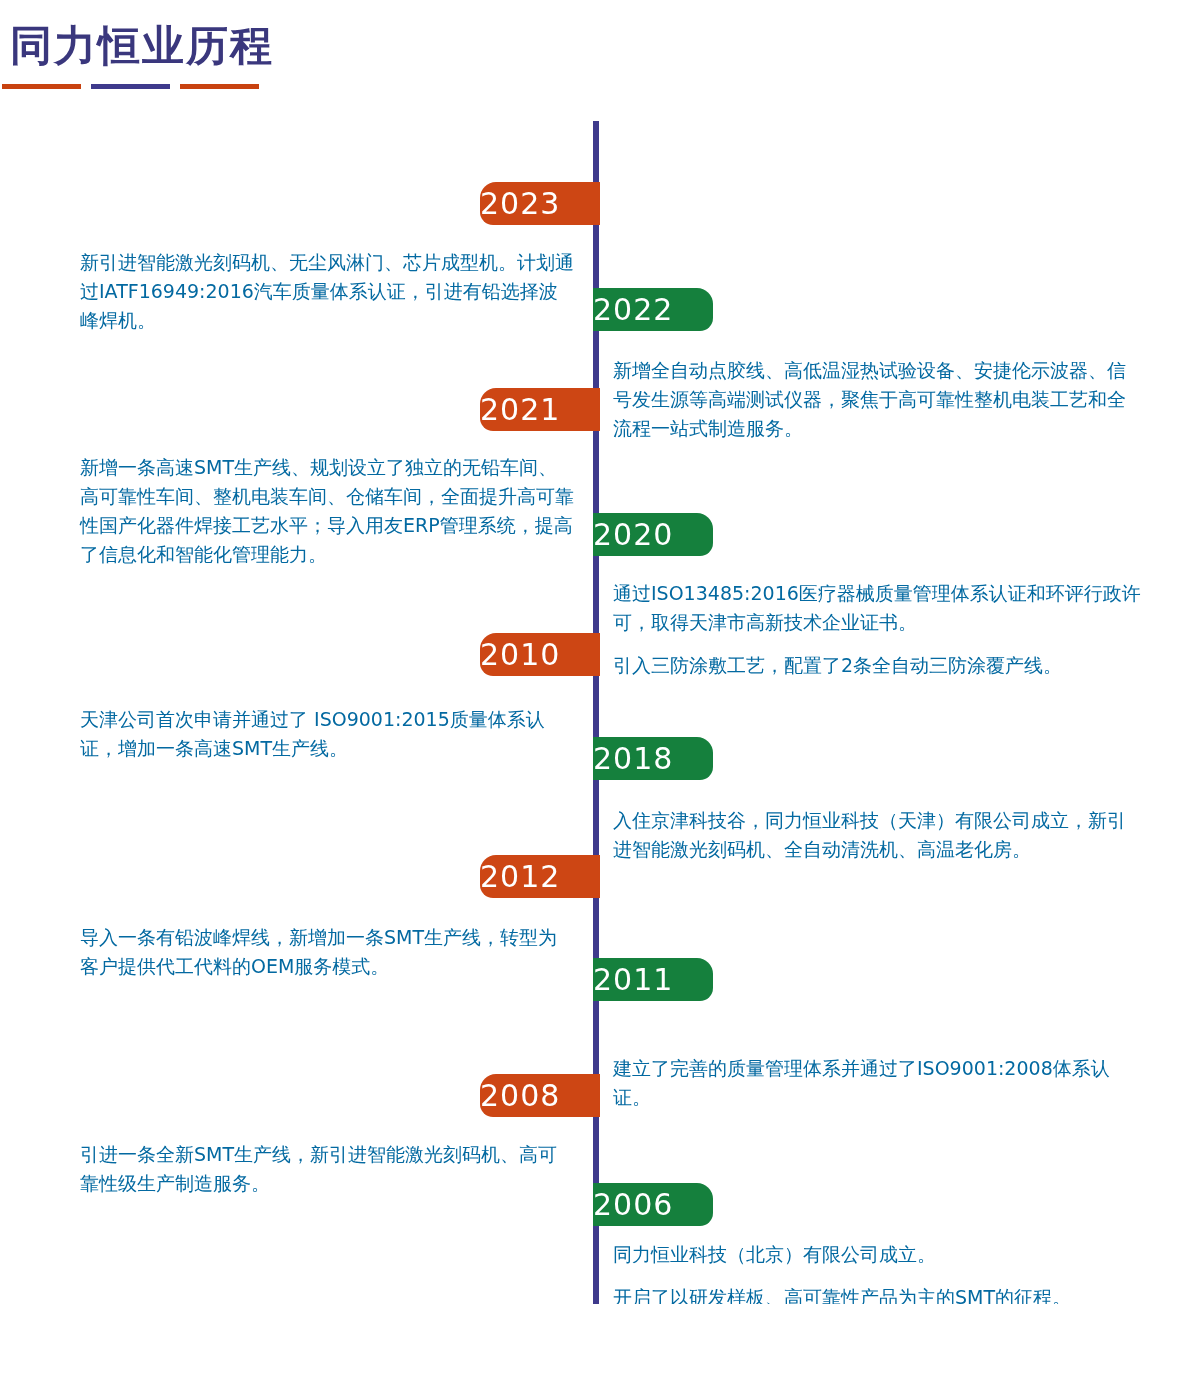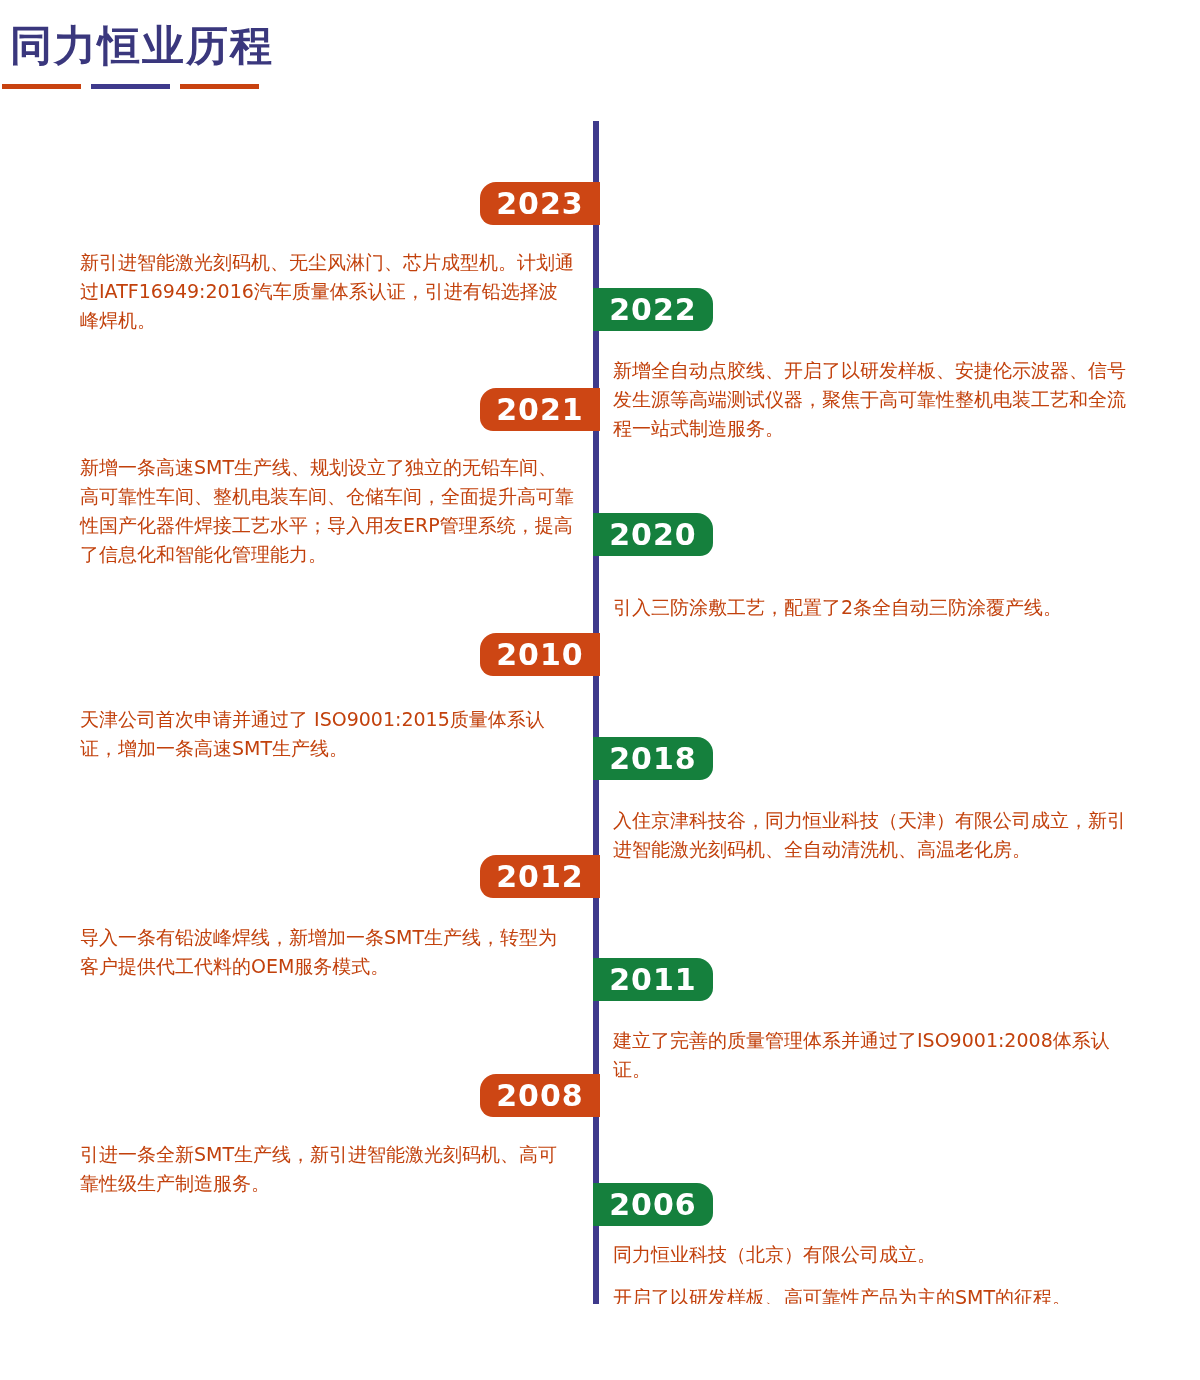--- a/index.html
+++ b/index.html
@@ -25,37 +25,37 @@
   .seg.indigo{background:#3e3a8c;}
   
   .axis{
     position:absolute;left:593px;top:121px;
     width:6px;height:1251px;
     background:#3e3a8c;
   }
   .year-badge{
     position:absolute;
     width:120px;height:43px;line-height:43px;
-    color:#ffffff;font-size:30px;font-weight:bold;
-    text-align:center;letter-spacing:1px;
+    color:#ffffff;font-size:30px;font-weight:normal;
+    text-align:left;letter-spacing:1px;
   }
   .year-badge.left{
     left:480px;
     background:#cd4614;
     border-radius:16px 0 0 13px;
   }
   .year-badge.right{
     left:593px;
     background:#15803d;
     border-radius:0 16px 13px 0;
   }
   .desc{
     position:absolute;
     font-size:19px;line-height:29px;
-    color:#c2410c;
+    color:#0369a1;
     text-align:left;
     word-break:break-word;
   }
   .desc.left{left:80px;width:494px;}
   .desc.right{left:613px;width:528px;}
   .desc .para2{margin-top:14px;}
 </style>
 </head>
 <body>
 
@@ -71,50 +71,51 @@
   <div class="timeline">
     <div class="axis"></div>
 
     <div class="year-badge left" style="top:182px">2023</div>
     <div class="desc left" style="top:248px">
       <div>新引进智能激光刻码机、无尘风淋门、芯片成型机。计划通过IATF16949:2016汽车质量体系认证，引进有铅选择波峰焊机。</div>
     </div>
 
     <div class="year-badge right" style="top:288px">2022</div>
     <div class="desc right" style="top:356px">
-      <div>新增全自动点胶线、开启了以研发样板、安捷伦示波器、信号发生源等高端测试仪器，聚焦于高可靠性整机电装工艺和全流程一站式制造服务。</div>
+      <div>新增全自动点胶线、高低温湿热试验设备、安捷伦示波器、信号发生源等高端测试仪器，聚焦于高可靠性整机电装工艺和全流程一站式制造服务。</div>
     </div>
 
     <div class="year-badge left" style="top:388px">2021</div>
     <div class="desc left" style="top:453px">
       <div>新增一条高速SMT生产线、规划设立了独立的无铅车间、高可靠性车间、整机电装车间、仓储车间，全面提升高可靠性国产化器件焊接工艺水平；导入用友ERP管理系统，提高了信息化和智能化管理能力。</div>
     </div>
 
     <div class="year-badge right" style="top:513px">2020</div>
     <div class="desc right" style="top:579px">
+      <div>通过ISO13485:2016医疗器械质量管理体系认证和环评行政许可，取得天津市高新技术企业证书。</div>
       <div class="para2">引入三防涂敷工艺，配置了2条全自动三防涂覆产线。</div>
     </div>
 
     <div class="year-badge left" style="top:633px">2010</div>
     <div class="desc left" style="top:705px">
       <div>天津公司首次申请并通过了 ISO9001:2015质量体系认证，增加一条高速SMT生产线。</div>
     </div>
 
     <div class="year-badge right" style="top:737px">2018</div>
     <div class="desc right" style="top:806px">
       <div>入住京津科技谷，同力恒业科技（天津）有限公司成立，新引进智能激光刻码机、全自动清洗机、高温老化房。</div>
     </div>
 
     <div class="year-badge left" style="top:855px">2012</div>
     <div class="desc left" style="top:923px">
       <div>导入一条有铅波峰焊线，新增加一条SMT生产线，转型为客户提供代工代料的OEM服务模式。</div>
     </div>
 
     <div class="year-badge right" style="top:958px">2011</div>
-    <div class="desc right" style="top:1026px">
+    <div class="desc right" style="top:1054px">
       <div>建立了完善的质量管理体系并通过了ISO9001:2008体系认证。</div>
     </div>
 
     <div class="year-badge left" style="top:1074px">2008</div>
     <div class="desc left" style="top:1140px">
       <div>引进一条全新SMT生产线，新引进智能激光刻码机、高可靠性级生产制造服务。</div>
     </div>
 
     <div class="year-badge right" style="top:1183px">2006</div>
     <div class="desc right" style="top:1240px">

